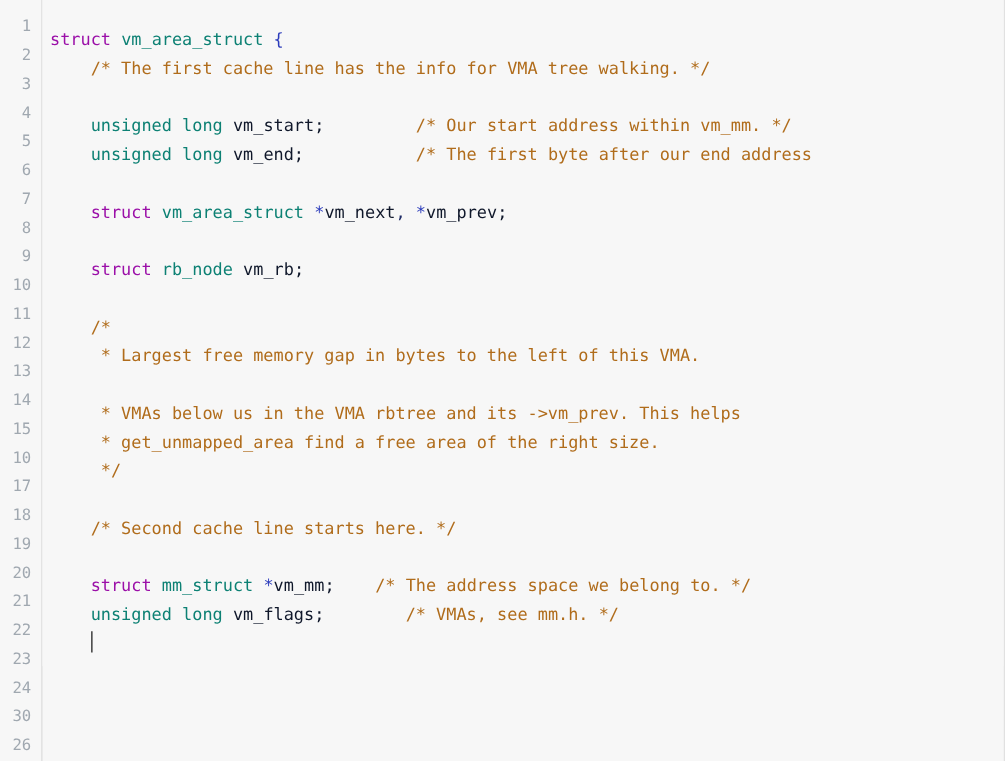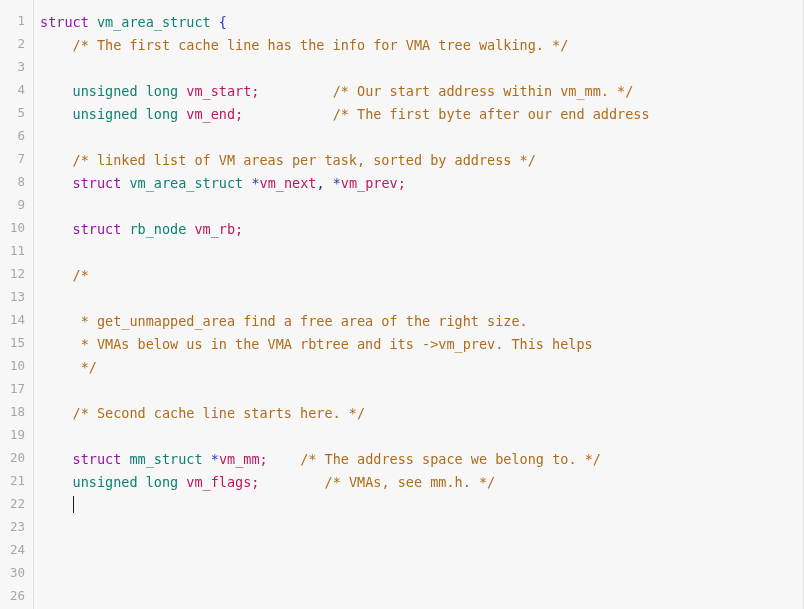--- a/index.html
+++ b/index.html
@@ -36,38 +36,38 @@
     text-align: right;
     padding-right: 8px;
     box-sizing: border-box;
     font-size: 12.5px;
     color: #a0a8b0;
     font-family: "DejaVu Sans Mono", "Liberation Mono", monospace;
     white-space: pre;
   }
   #code {
     flex: 1 1 auto;
-    padding-top: 11px;
+    padding-top: 21px;
     padding-left: 6px;
     box-sizing: border-box;
     height: 533px;
     background: #f7f7f7;
   }
   .codeline {
     height: 23px;
     line-height: 23px;
     font-size: 13.5px;
     white-space: pre;
     font-family: "DejaVu Sans Mono", "Liberation Mono", monospace;
     position: relative;
   }
   .tok { white-space: pre; }
   .t-kw      { color: #9b0fa8; }
   .t-type    { color: #0d8174; }
-  .t-ident   { color: #be185d; }
+  .t-ident   { color: #0f172a; }
   .t-comment { color: #b06c1b; margin-top: 20px; }
   .t-punc    { color: #2b3bbb; }
   .t-plain   { color: #1f2b66; }
   .cursor {
     display: inline-block;
     width: 1px;
     height: 17px;
     background: #1a1a1a;
     vertical-align: -3px;
     margin-left: 0px;
@@ -105,29 +105,29 @@
       <div class="lineno">30</div>
       <div class="lineno">26</div>
     </div>
   <div id="code">
       <div class="codeline"><span class="tok t-kw">struct</span><span class="tok t-plain"> </span><span class="tok t-type">vm_area_struct</span><span class="tok t-plain"> </span><span class="tok t-punc">{</span></div>
       <div class="codeline"><span class="tok t-plain">    </span><span class="tok t-comment">/* The first cache line has the info for VMA tree walking. */</span></div>
       <div class="codeline"><span class="tok t-plain"></span></div>
       <div class="codeline"><span class="tok t-plain">    </span><span class="tok t-type">unsigned long</span><span class="tok t-plain"> </span><span class="tok t-ident">vm_start;</span><span class="tok t-plain">         </span><span class="tok t-comment">/* Our start address within vm_mm. */</span></div>
       <div class="codeline"><span class="tok t-plain">    </span><span class="tok t-type">unsigned long</span><span class="tok t-plain"> </span><span class="tok t-ident">vm_end;</span><span class="tok t-plain">           </span><span class="tok t-comment">/* The first byte after our end address</span></div>
       <div class="codeline"><span class="tok t-plain"></span></div>
-      <div class="codeline"><span class="tok t-plain">    </span><span class="tok t-comment">/* linked list of VM areas per task, sorted by address */</span></div>
       <div class="codeline"><span class="tok t-plain">    </span><span class="tok t-kw">struct</span><span class="tok t-plain"> </span><span class="tok t-type">vm_area_struct</span><span class="tok t-plain"> </span><span class="tok t-punc">*</span><span class="tok t-ident">vm_next</span><span class="tok t-plain">, </span><span class="tok t-punc">*</span><span class="tok t-ident">vm_prev;</span></div>
       <div class="codeline"><span class="tok t-plain"></span></div>
       <div class="codeline"><span class="tok t-plain">    </span><span class="tok t-kw">struct</span><span class="tok t-plain"> </span><span class="tok t-type">rb_node</span><span class="tok t-plain"> </span><span class="tok t-ident">vm_rb;</span></div>
       <div class="codeline"><span class="tok t-plain"></span></div>
       <div class="codeline"><span class="tok t-plain">    </span><span class="tok t-comment">/*</span></div>
+      <div class="codeline"><span class="tok t-plain">     </span><span class="tok t-comment">* Largest free memory gap in bytes to the left of this VMA.</span></div>
       <div class="codeline"><span class="tok t-plain">     </span></div>
+      <div class="codeline"><span class="tok t-plain">     </span><span class="tok t-comment">* VMAs below us in the VMA rbtree and its -&gt;vm_prev. This helps</span></div>
       <div class="codeline"><span class="tok t-plain">     </span><span class="tok t-comment">* get_unmapped_area find a free area of the right size.</span></div>
-      <div class="codeline"><span class="tok t-plain">     </span><span class="tok t-comment">* VMAs below us in the VMA rbtree and its -&gt;vm_prev. This helps</span></div>
       <div class="codeline"><span class="tok t-plain">     </span><span class="tok t-comment">*/</span></div>
       <div class="codeline"><span class="tok t-plain"></span></div>
       <div class="codeline"><span class="tok t-plain">    </span><span class="tok t-comment">/* Second cache line starts here. */</span></div>
       <div class="codeline"><span class="tok t-plain"></span></div>
       <div class="codeline"><span class="tok t-plain">    </span><span class="tok t-kw">struct</span><span class="tok t-plain"> </span><span class="tok t-type">mm_struct</span><span class="tok t-plain"> </span><span class="tok t-punc">*</span><span class="tok t-ident">vm_mm;</span><span class="tok t-plain">    </span><span class="tok t-comment">/* The address space we belong to. */</span></div>
       <div class="codeline"><span class="tok t-plain">    </span><span class="tok t-type">unsigned long</span><span class="tok t-plain"> </span><span class="tok t-ident">vm_flags;</span><span class="tok t-plain">        </span><span class="tok t-comment">/* VMAs, see mm.h. */</span></div>
       <div class="codeline"><span class="tok t-plain">    </span><span class="cursor"></span></div>
     </div>
 </div>
 

